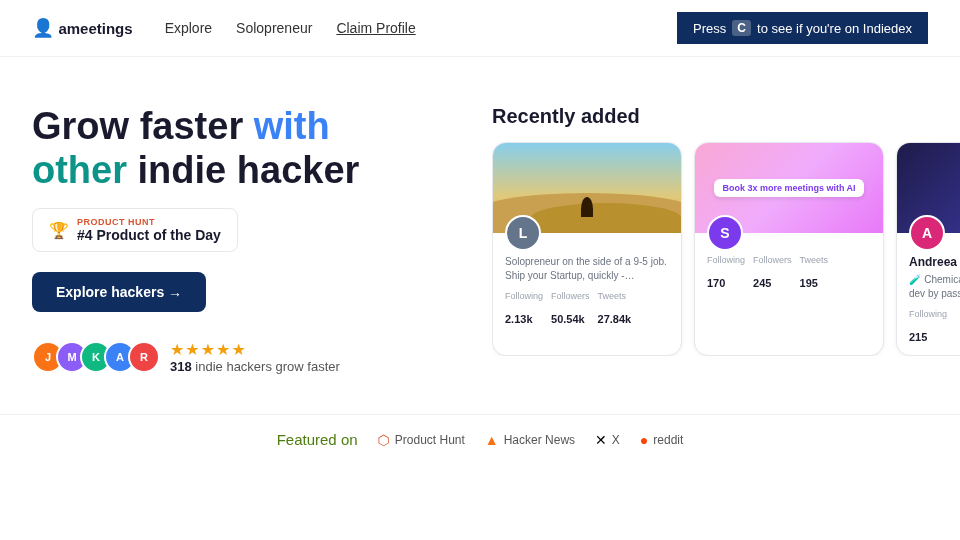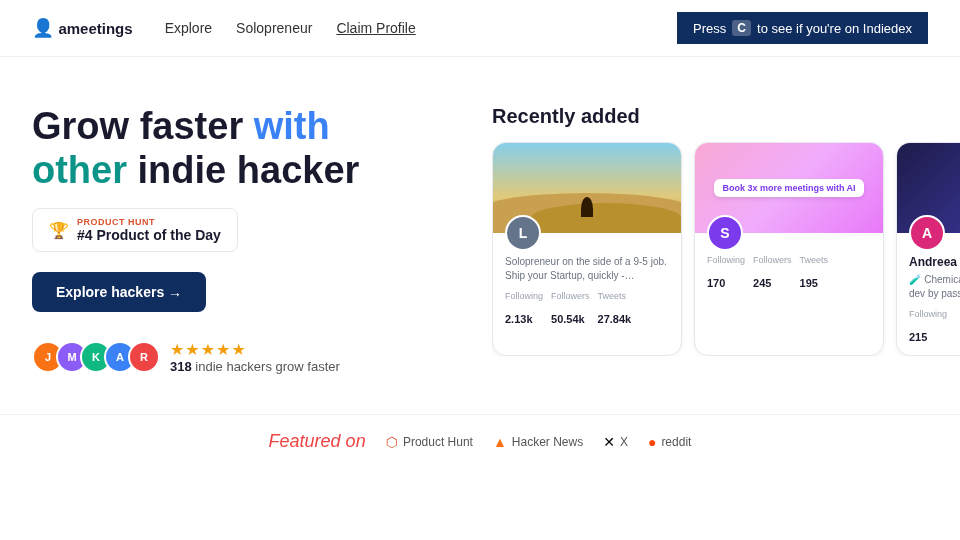--- a/index.html
+++ b/index.html
@@ -92,21 +92,21 @@
     .card-stats { display: flex; gap: 8px; }
     .stat { display: flex; flex-direction: column; gap: 12px; }
     .stat-label { font-size: 9px; color: #9ca3af; }
     .stat-val { font-size: 11px; font-weight: 700; color: #1a1a2e; }
 
     
     .featured-bar {
       display: flex; align-items: center; justify-content: center; gap: 20px;
       padding: 16px 32px; border-top: 1px solid #f0f0f0; margin-top: 8px;
     }
-    .featured-label { font-size: 18px; color: #ef4444; font-style: italic; }
+    .featured-label { font-size: 15px; color: #4d7c0f; }
     .featured-item { display: flex; align-items: center; gap: 5px; font-size: 12px; color: #555; font-weight: 500; }
     .feat-icon { font-size: 14px; }
     .ph-feat { color: #da552f; }
     .hn-feat { color: #f97316; }
     .x-feat { color: #000; }
     .reddit-feat { color: #ff4500; }
 
     
     .desert-scene { width: 100%; height: 90px; position: relative; overflow: hidden; }
     .sky { background: linear-gradient(180deg, #87ceeb 0%, #e0c97a 60%, #c8a050 100%); width: 100%; height: 100%; position: absolute; }

